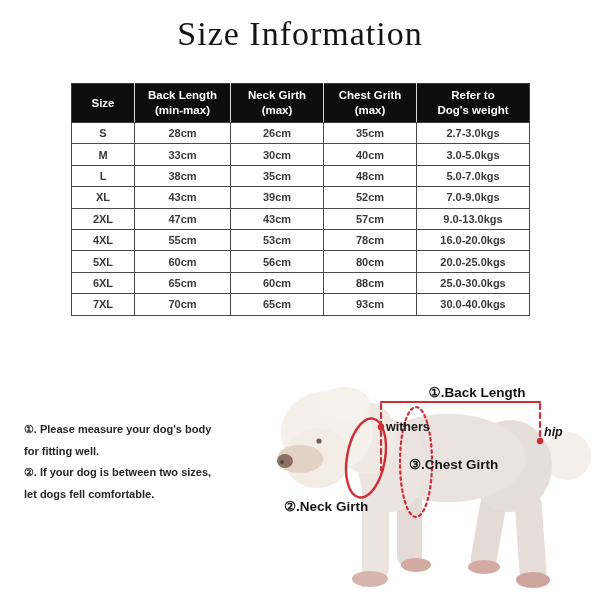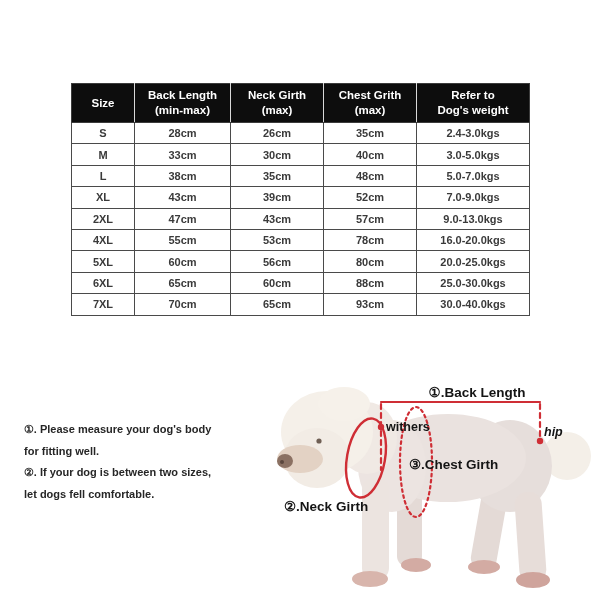--- a/index.html
+++ b/index.html
@@ -50,20 +50,21 @@
   .diag-label{
     font-family:"Liberation Sans",sans-serif;
     font-weight:bold;fill:#141414;
   }
 </style>
 </head>
 <body>
 
 <div class="stage">
 
+  <h1 class="page-title">Size Information</h1>
 
   <table class="size-table">
     <colgroup>
       <col class="col-size">
         <col class="col-back">
         <col class="col-neck">
         <col class="col-chest">
         <col class="col-weight">
     </colgroup>
     <thead>
@@ -88,21 +89,21 @@
             <div>Dog's weight</div>
           </th>
         </tr>
     </thead>
     <tbody>
         <tr>
           <td>S</td>
           <td>28cm</td>
           <td>26cm</td>
           <td>35cm</td>
-          <td>2.4-3.0kgs</td>
+          <td>2.7-3.0kgs</td>
         </tr>
         <tr>
           <td>M</td>
           <td>33cm</td>
           <td>30cm</td>
           <td>40cm</td>
           <td>3.0-5.0kgs</td>
         </tr>
         <tr>
           <td>L</td>

